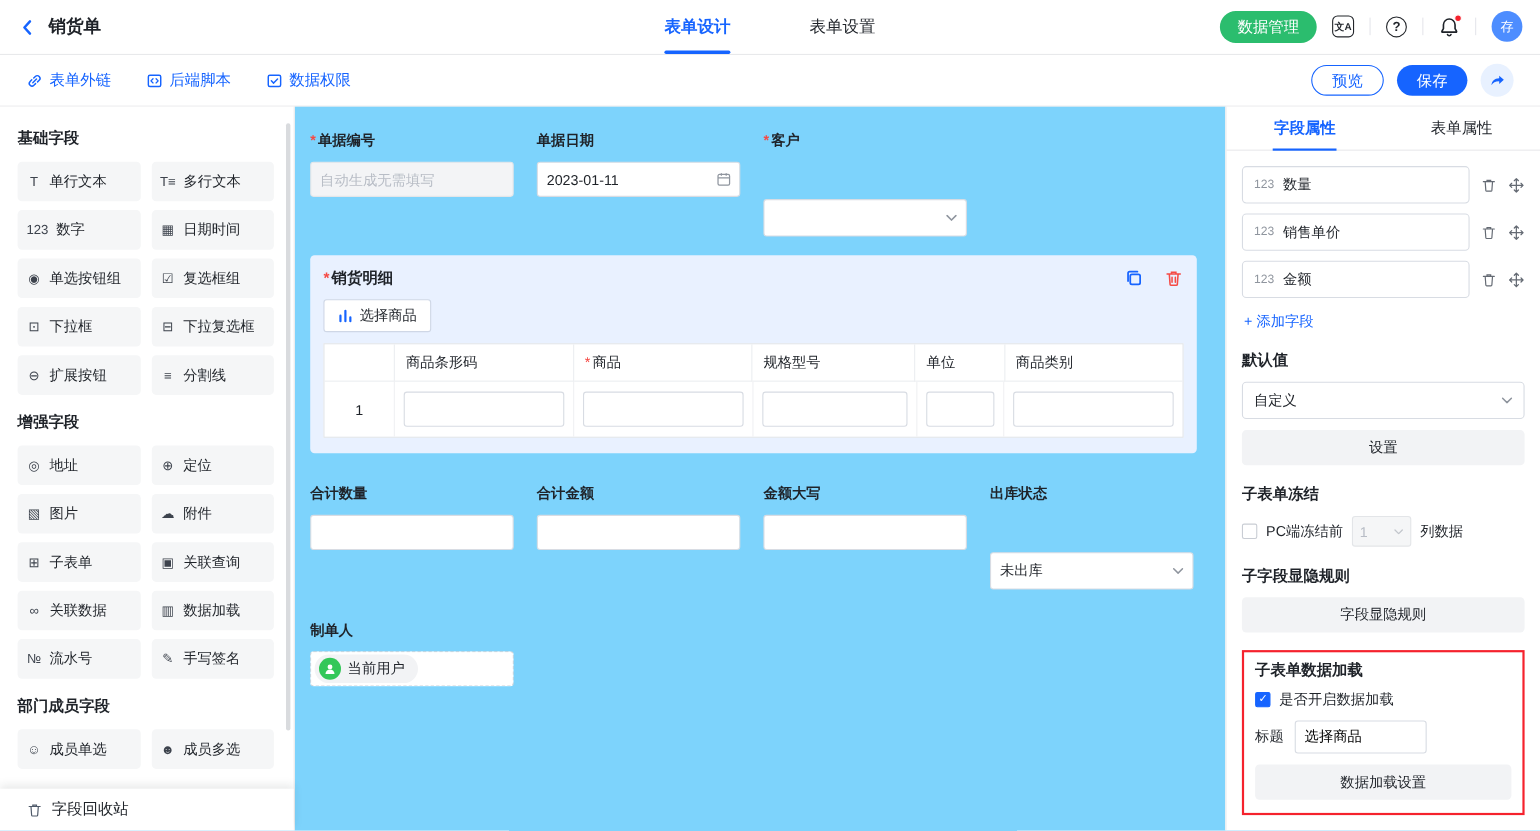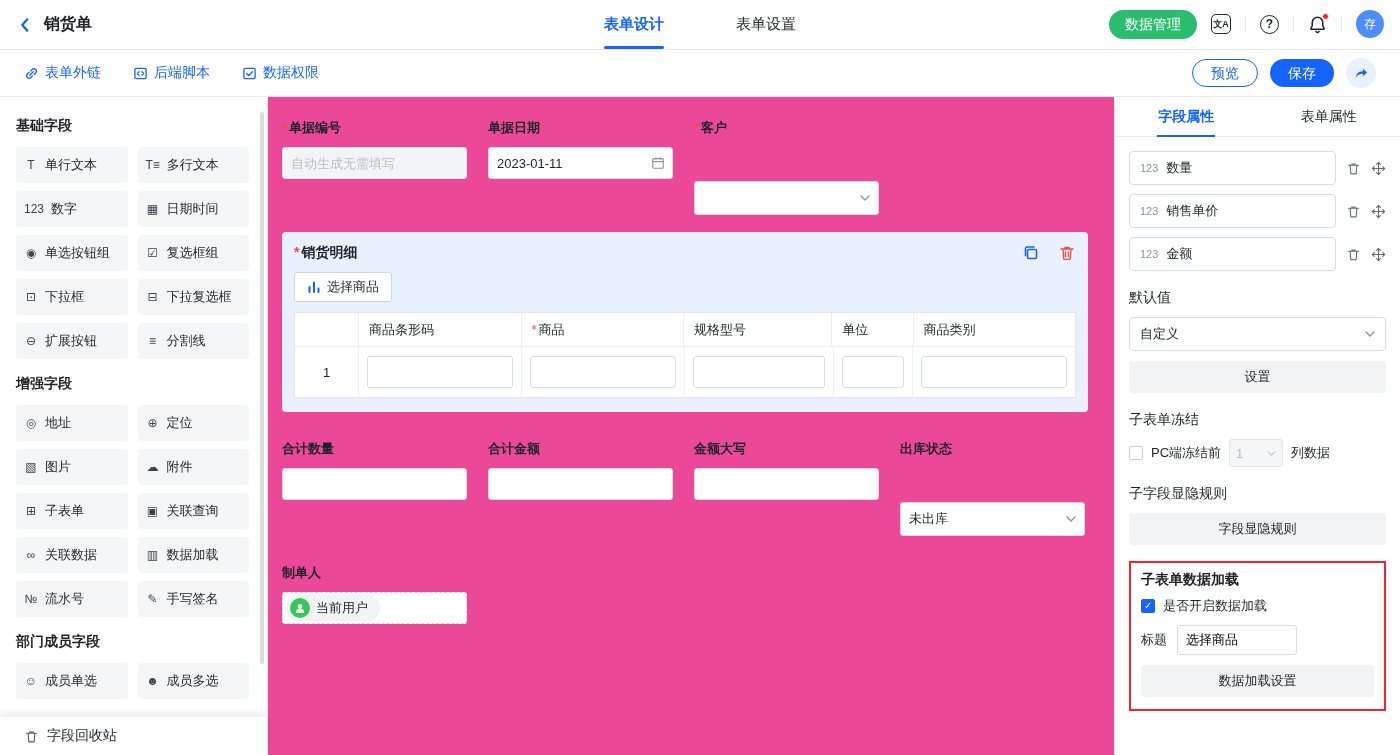--- a/index.html
+++ b/index.html
@@ -61,21 +61,21 @@
            padding:0 8px;font-size:13px;cursor:grab;}
   .sb-ico{min-width:14px;text-align:center;font-size:12px;color:#3d434d;flex-shrink:0;}
   .sb-lbl{white-space:nowrap;}
   .sb-scrollbar{position:absolute;right:3px;top:15px;width:4px;height:552px;background:#d9dbde;
                 border-radius:2px;cursor:pointer;}
   .recycle{position:absolute;bottom:0;left:0;width:100%;height:38px;background:#fff;
            box-shadow:0 -3px 8px rgba(31,35,41,.10);display:flex;align-items:center;gap:8px;
            padding-left:24px;font-size:14px;cursor:pointer;z-index:2;}
 
   
-  .canvas{flex:1;background:#ec4899;padding:22px 26px 0 14px;overflow:hidden;}
+  .canvas{flex:1;background:#7dd3fc;padding:22px 26px 0 14px;overflow:hidden;}
   .frow{display:flex;gap:21px;}
   .ffield{width:185px;}
   .flabel{font-size:13px;font-weight:bold;margin-bottom:10px;}
   .required::before{content:"*";color:var(--danger);margin-right:2px;}
   .fwrap{position:relative;}
   input.finput{width:100%;height:32px;border:1px solid #d8dce3;border-radius:3px;padding:0 8px;
                font-size:13px;font-family:inherit;color:#1f2329;background:#fff;outline:none;}
   input.finput::placeholder{color:#b8bdc6;}
   input.finput.disabled{background:#f3f4f6;border-color:#e4e6e9;}
   input.finput.center{text-align:center;}
@@ -124,21 +124,21 @@
   .p-tab.active::after{content:"";position:absolute;bottom:-1px;left:50%;transform:translateX(-50%);
                        width:58px;height:2px;background:var(--primary);}
   .p-body{flex:1;min-height:0;padding:14px;overflow:hidden;}
   .pf-row{display:flex;align-items:center;gap:10px;margin-bottom:9px;}
   .pf-box{flex:1;height:34px;border:1px solid #d8dce3;border-radius:4px;display:flex;align-items:center;
           gap:8px;padding:0 10px;cursor:pointer;background:#fff;}
   .pf-prefix{font-size:11px;color:#8f959e;}
   .pf-label{font-size:13px;}
   .pf-ico{cursor:pointer;display:flex;}
   .add-field{color:var(--primary);font-size:13px;margin:12px 2px 0;cursor:pointer;}
-  .p-label{font-size:14px;font-weight:normal;margin:18px 0 10px;}
+  .p-label{font-size:14px;font-weight:bold;margin:18px 0 10px;}
   .p-select{height:34px;border:1px solid #d8dce3;border-radius:4px;display:flex;align-items:center;
             justify-content:space-between;padding:0 10px;font-size:13px;cursor:pointer;background:#fff;}
   .p-btn{width:100%;height:32px;background:#f2f3f5;border:none;border-radius:4px;font-size:13px;
          font-family:inherit;cursor:pointer;margin-top:10px;color:#1f2329;}
   .freeze-row{display:flex;align-items:center;gap:8px;font-size:13px;}
   .cb{width:14px;height:14px;border:1px solid #c9cdd4;border-radius:2px;background:#fff;
       display:inline-block;flex-shrink:0;cursor:pointer;position:relative;}
   .cb.checked{background:var(--primary);border-color:var(--primary);}
   .cb.checked::after{content:"✓";color:#fff;font-size:10px;position:absolute;left:2px;top:0;}
   .mini-select{height:28px;width:54px;background:#f5f6f7;border:1px solid #e3e5e8;border-radius:3px;
@@ -516,20 +516,21 @@
                 <path d="M3 5 h12 M7 5 V3.5 h4 V5 M5 5 l.7 9.5 a1 1 0 0 0 1 .9 h4.6 a1 1 0 0 0 1 -.9 L13 5" stroke="#646a73" fill="none" stroke-width="1.3" stroke-linecap="round"></path>
               </svg>
             </span>
           <span class="pf-ico">
               <svg width="15" height="15" viewBox="0 0 16 16">
                 <path d="M8 1.5 v13 M1.5 8 h13 M8 1.5 l-2 2 M8 1.5 l2 2 M8 14.5 l-2 -2 M8 14.5 l2 -2 M1.5 8 l2 -2 M1.5 8 l2 2 M14.5 8 l-2 -2 M14.5 8 l-2 2" stroke="#646a73" stroke-width="1.2" fill="none" stroke-linecap="round"></path>
               </svg>
             </span>
         </div>
 
+        <div class="add-field">+ 添加字段</div>
 
         <div class="p-label">默认值</div>
         <div class="p-select">
           <span>自定义</span>
           <svg width="10" height="6" viewBox="0 0 10 6">
               <path d="M1 1 L5 5 L9 1" fill="none" stroke="#8f959e" stroke-width="1.4" stroke-linecap="round"></path>
             </svg>
         </div>
         <button class="p-btn">设置</button>
 

